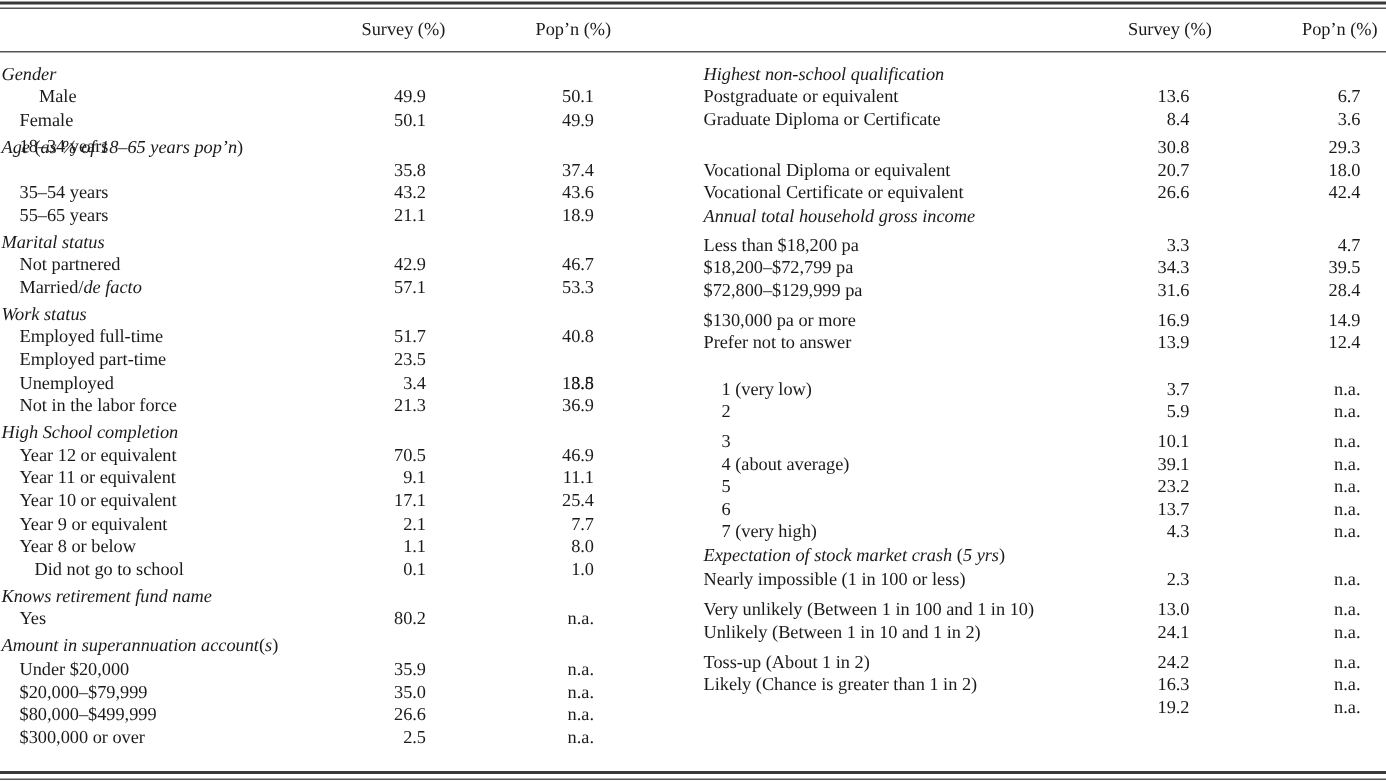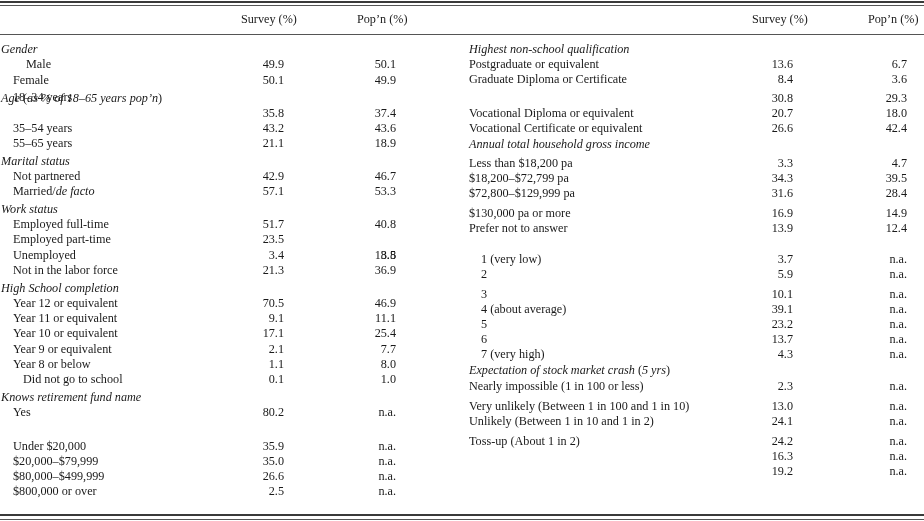--- a/index.html
+++ b/index.html
@@ -85,30 +85,31 @@
     <div class="cell" style="left: 13px; top: 357px;">Year 8 or below</div>
     <div class="cell num" style="left: 224px; width: 60px; top: 357px;">1.1</div>
     <div class="cell num" style="left: 336px; width: 60px; top: 357px;">8.0</div>
     <div class="cell" style="left: 23px; top: 372px;">Did not go to school</div>
     <div class="cell num" style="left: 224px; width: 60px; top: 372px;">0.1</div>
     <div class="cell num" style="left: 336px; width: 60px; top: 372px;">1.0</div>
     <div class="cell ital" style="left: 1px; top: 390px;">Knows retirement fund name</div>
     <div class="cell" style="left: 13px; top: 405px;">Yes</div>
     <div class="cell num" style="left: 224px; width: 60px; top: 405px;">80.2</div>
     <div class="cell num" style="left: 336px; width: 60px; top: 405px;">n.a.</div>
+    <div class="cell ital" style="left: 1px; top: 423px;">Amount in superannuation account<span style="font-style:normal">(</span>s<span style="font-style:normal">)</span></div>
     <div class="cell" style="left: 13px; top: 439px;">Under $20,000</div>
     <div class="cell num" style="left: 224px; width: 60px; top: 439px;">35.9</div>
     <div class="cell num" style="left: 336px; width: 60px; top: 439px;">n.a.</div>
     <div class="cell" style="left: 13px; top: 454px;">$20,000–$79,999</div>
     <div class="cell num" style="left: 224px; width: 60px; top: 454px;">35.0</div>
     <div class="cell num" style="left: 336px; width: 60px; top: 454px;">n.a.</div>
     <div class="cell" style="left: 13px; top: 469px;">$80,000–$499,999</div>
     <div class="cell num" style="left: 224px; width: 60px; top: 469px;">26.6</div>
     <div class="cell num" style="left: 336px; width: 60px; top: 469px;">n.a.</div>
-    <div class="cell" style="left: 13px; top: 484px;">$800,000 or over</div>
+    <div class="cell" style="left: 13px; top: 484px;">$300,000 or over</div>
     <div class="cell num" style="left: 224px; width: 60px; top: 484px;">2.5</div>
     <div class="cell num" style="left: 336px; width: 60px; top: 484px;">n.a.</div>
   </div>
 <div class="section" id="right-table">
     <div class="cell ital" style="left: 469px; top: 42px;">Highest non-school qualification</div>
     <div class="cell" style="left: 469px; top: 57px;">Postgraduate or equivalent</div>
     <div class="cell num" style="left: 733px; width: 60px; top: 57px;">13.6</div>
     <div class="cell num" style="left: 847px; width: 60px; top: 57px;">6.7</div>
     <div class="cell" style="left: 469px; top: 72px;">Graduate Diploma or Certificate</div>
     <div class="cell num" style="left: 733px; width: 60px; top: 72px;">8.4</div>
@@ -164,17 +165,18 @@
     <div class="cell num" style="left: 847px; width: 60px; top: 379px;">n.a.</div>
     <div class="cell" style="left: 469px; top: 399px;">Very unlikely (Between 1 in 100 and 1 in 10)</div>
     <div class="cell num" style="left: 733px; width: 60px; top: 399px;">13.0</div>
     <div class="cell num" style="left: 847px; width: 60px; top: 399px;">n.a.</div>
     <div class="cell" style="left: 469px; top: 414px;">Unlikely (Between 1 in 10 and 1 in 2)</div>
     <div class="cell num" style="left: 733px; width: 60px; top: 414px;">24.1</div>
     <div class="cell num" style="left: 847px; width: 60px; top: 414px;">n.a.</div>
     <div class="cell" style="left: 469px; top: 434px;">Toss-up (About 1 in 2)</div>
     <div class="cell num" style="left: 733px; width: 60px; top: 434px;">24.2</div>
     <div class="cell num" style="left: 847px; width: 60px; top: 434px;">n.a.</div>
+    <div class="cell" style="left: 469px; top: 449px;">Likely (Chance is greater than 1 in 2)</div>
     <div class="cell num" style="left: 733px; width: 60px; top: 449px;">16.3</div>
     <div class="cell num" style="left: 847px; width: 60px; top: 449px;">n.a.</div>
     <div class="cell num" style="left: 733px; width: 60px; top: 464px;">19.2</div>
     <div class="cell num" style="left: 847px; width: 60px; top: 464px;">n.a.</div>
   </div>
 
 </body></html>

